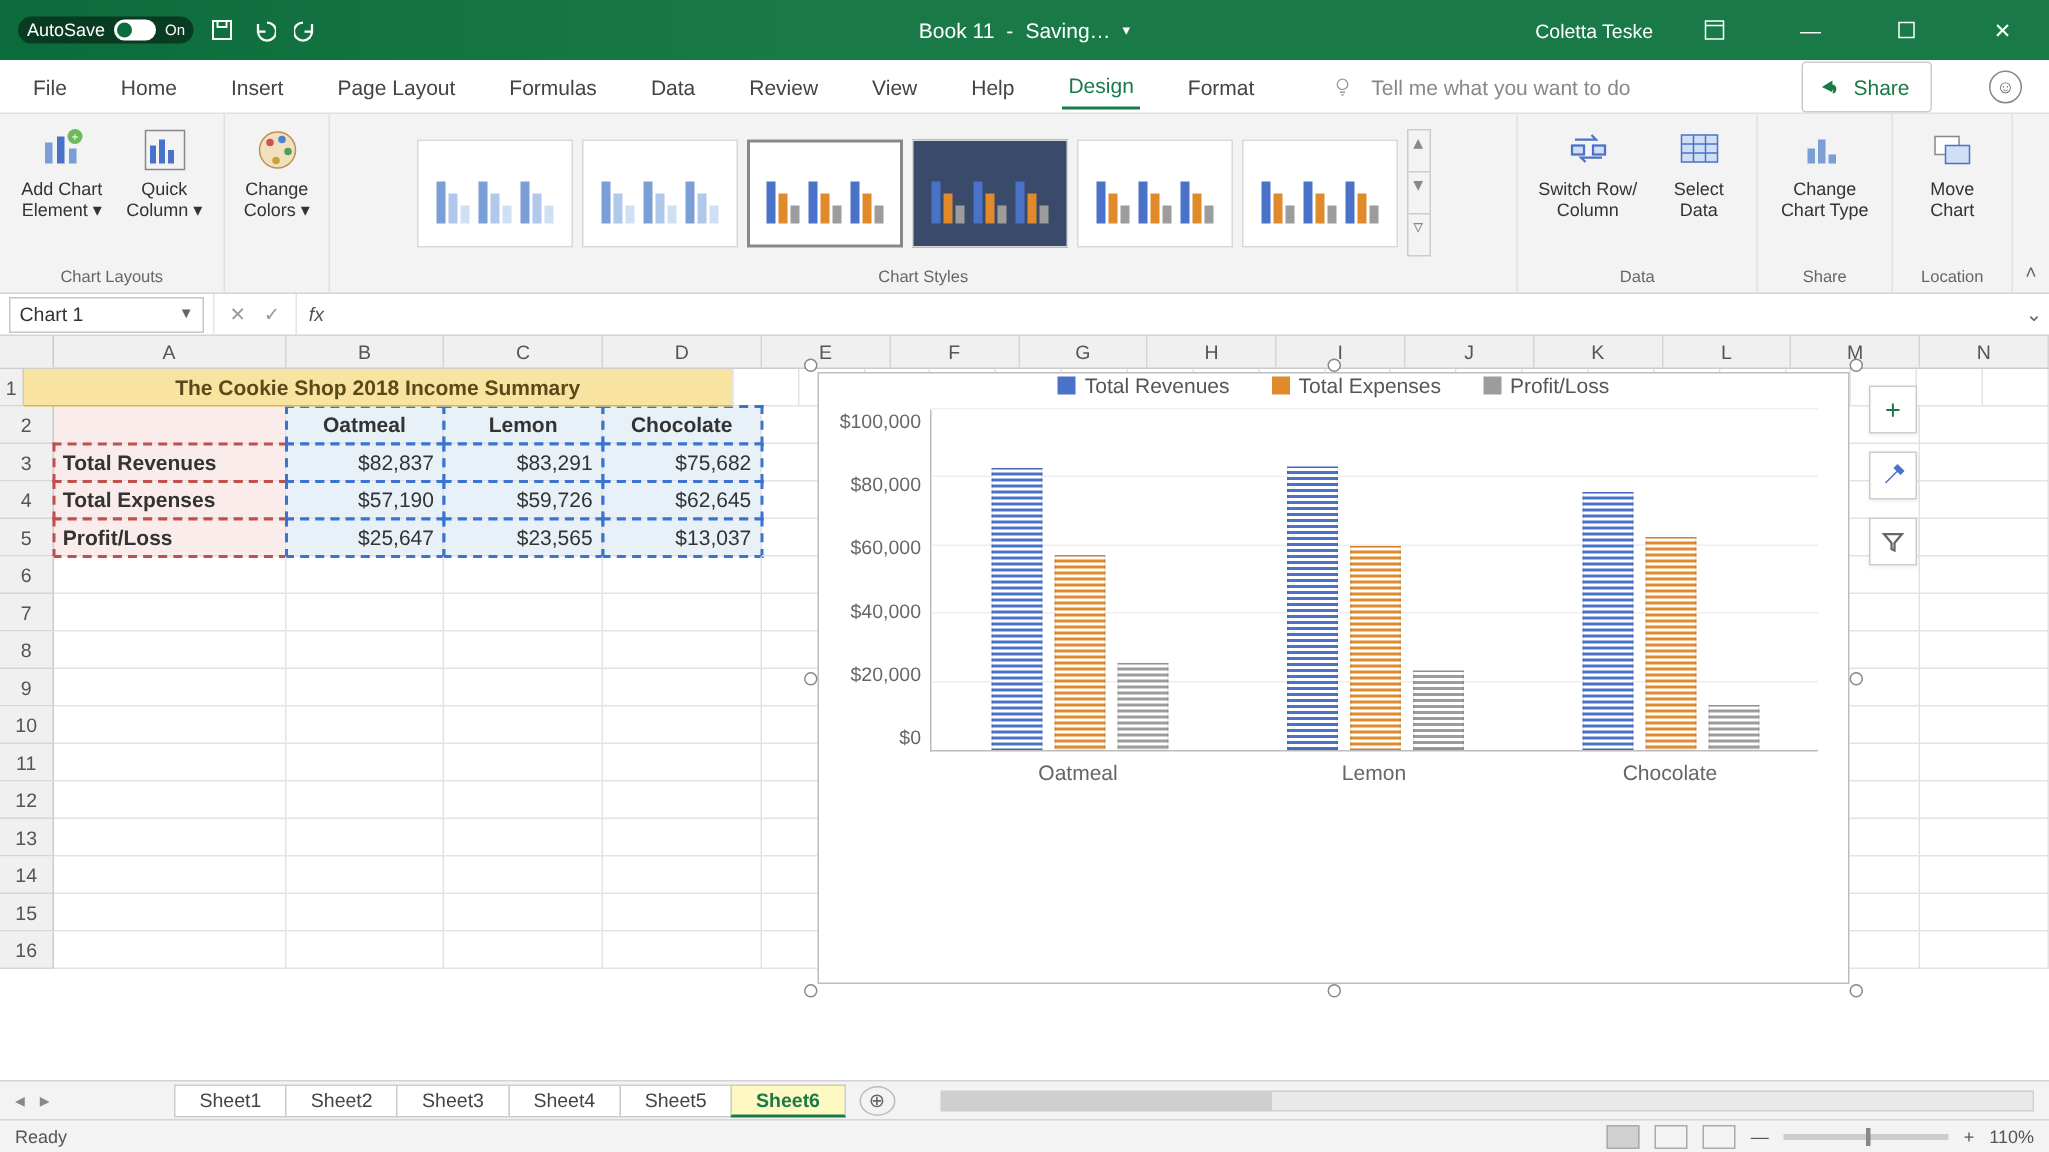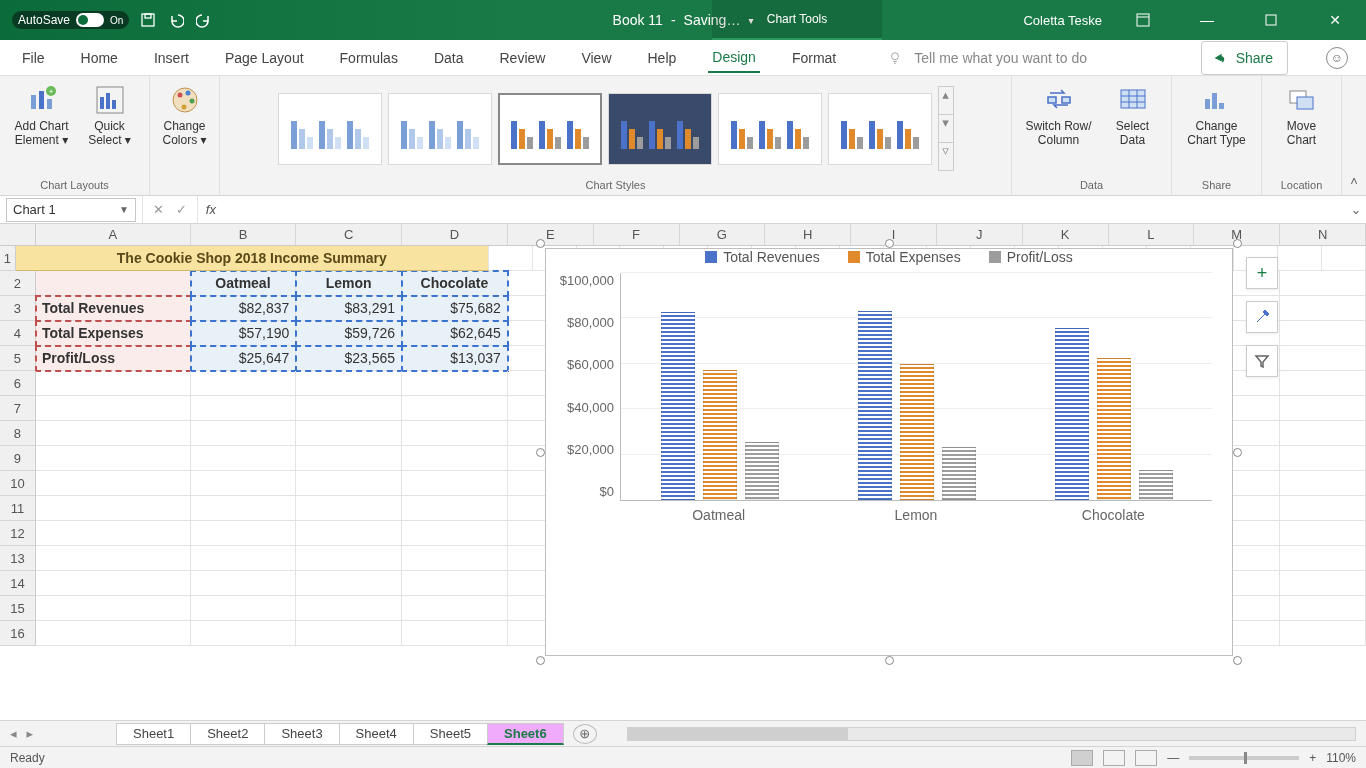--- a/index.html
+++ b/index.html
@@ -82,21 +82,21 @@
 .bar{width:34px;background-size:100% 4px;border:1px solid rgba(0,0,0,.08);}
 .xlabels{display:flex;padding-left:74px;padding-right:20px;color:#666;font-size:14px;margin-top:6px;}
 .xlabels div{flex:1;text-align:center;}
 .chart-side{position:absolute;right:-46px;top:8px;display:flex;flex-direction:column;gap:12px;}
 .chart-side .sq{width:32px;height:32px;border:1px solid #ccc;background:#fff;display:flex;align-items:center;justify-content:center;color:#1a7a47;font-size:18px;box-shadow:0 1px 3px rgba(0,0,0,.08);}
 
 
 .sheetbar { height:26px; background:#f3f3f3; border-top:1px solid #d4d4d4; display:flex; align-items:center; padding-left:80px; position:relative;}
 .sheet-nav{position:absolute;left:10px;display:flex;gap:10px;color:#888;}
 .sheettab{padding:2px 16px;border:1px solid #ccc;background:#fff;margin-right:-1px;font-size:13px;color:#444;cursor:pointer;}
-.sheettab.active{border-bottom:2px solid #1a7a47;color:#1a7a47;font-weight:bold;background:#f0abfc;}
+.sheettab.active{border-bottom:2px solid #1a7a47;color:#1a7a47;font-weight:bold;background:#fef9c3;}
 .addsheet{width:24px;height:20px;border:1px solid #bbb;border-radius:50%;margin-left:10px;display:flex;align-items:center;justify-content:center;color:#666;}
 .hscroll{flex:1;margin:0 10px 0 30px;height:14px;background:#e9e9e9;border:1px solid #d0d0d0;position:relative;}
 .hscroll .thumb2{position:absolute;left:0;width:220px;top:0;bottom:0;background:#cfcfcf;}
 
 
 .status { height:22px; background:#f3f3f3; border-top:1px solid #d4d4d4; display:flex; align-items:center; font-size:12px; color:#555; padding:0 10px;}
 .status .right{margin-left:auto;display:flex;align-items:center;gap:10px;}
 .viewbtn{width:22px;height:16px;border:1px solid #aaa;}
 .zoom-slider{width:110px;height:4px;background:#ccc;position:relative;}
 .zoom-slider::after{content:"";position:absolute;left:50%;top:-4px;width:3px;height:12px;background:#888;}
@@ -131,23 +131,20 @@
           <path d="M12 4v5H7"></path>
         </svg>
       </div>
   </div>
   <div class="center">
     <span>Book 11</span>
       <span>-</span>
       <span>Saving…</span>
       <span style="font-size:10px;">▾</span>
   </div>
-  <div class="tools-tab">
-      <span>Chart Tools</span>
-    </div>
   <div class="right">
     <span>Coletta Teske</span>
     <div class="winbtn">
         <svg width="14" height="14" viewBox="0 0 14 14" stroke="#fff" fill="none">
           <rect x="1" y="1" width="12" height="12"></rect>
           <path d="M1 4h12"></path>
         </svg>
       </div>
     <div class="winbtn">—</div>
     <div class="winbtn">
@@ -206,21 +203,21 @@
       <div class="big-btn">
         <div class="ico">
             <svg width="30" height="30" viewBox="0 0 30 30">
               <rect x="2" y="2" width="26" height="26" fill="none" stroke="#888"></rect>
               <rect x="5" y="12" width="4" height="12" fill="#4a72c8"></rect>
               <rect x="11" y="8" width="4" height="16" fill="#4a72c8"></rect>
               <rect x="17" y="15" width="4" height="9" fill="#4a72c8"></rect>
             </svg>
           </div>
         <span style="white-space:pre-line;">Quick
-Select ▾</span>
+Column ▾</span>
       </div>
     </div>
     <div class="group-label">Chart Layouts</div>
   </div>
   <div class="group" style="width:70px;">
     <div class="group-row">
       <div class="big-btn">
         <div class="ico">
             <svg width="30" height="30" viewBox="0 0 30 30">
               <circle cx="15" cy="15" r="12" fill="#f0e0c0" stroke="#c09050"></circle>

